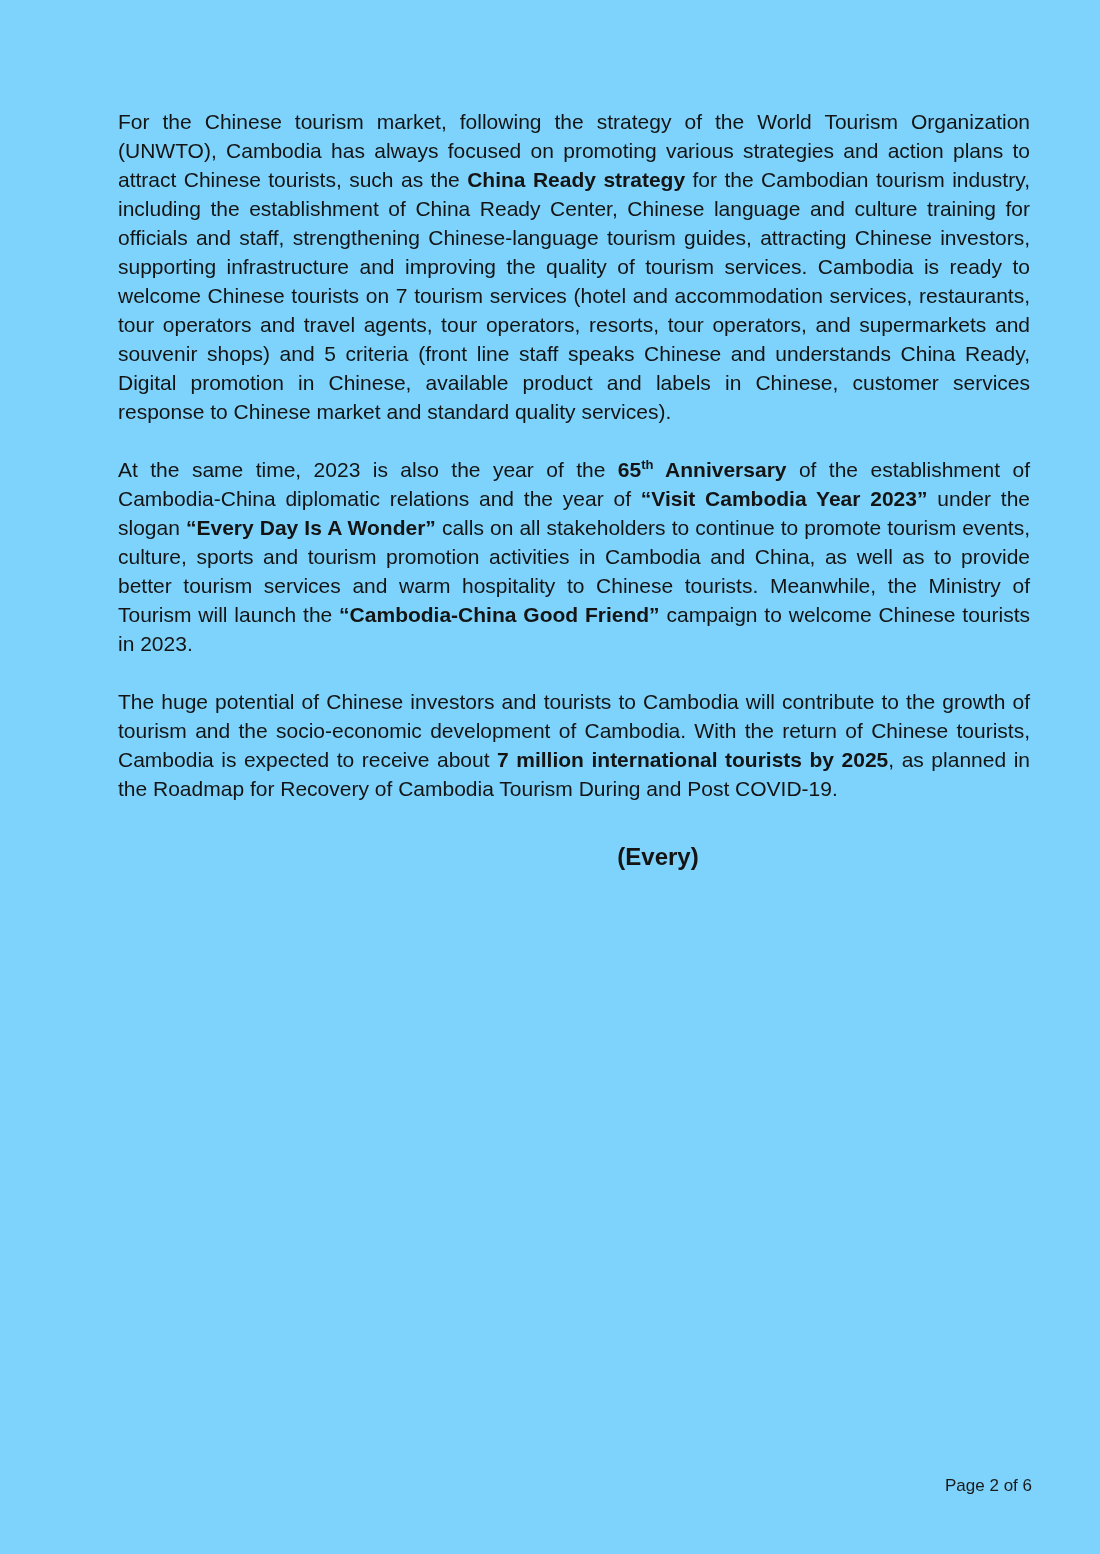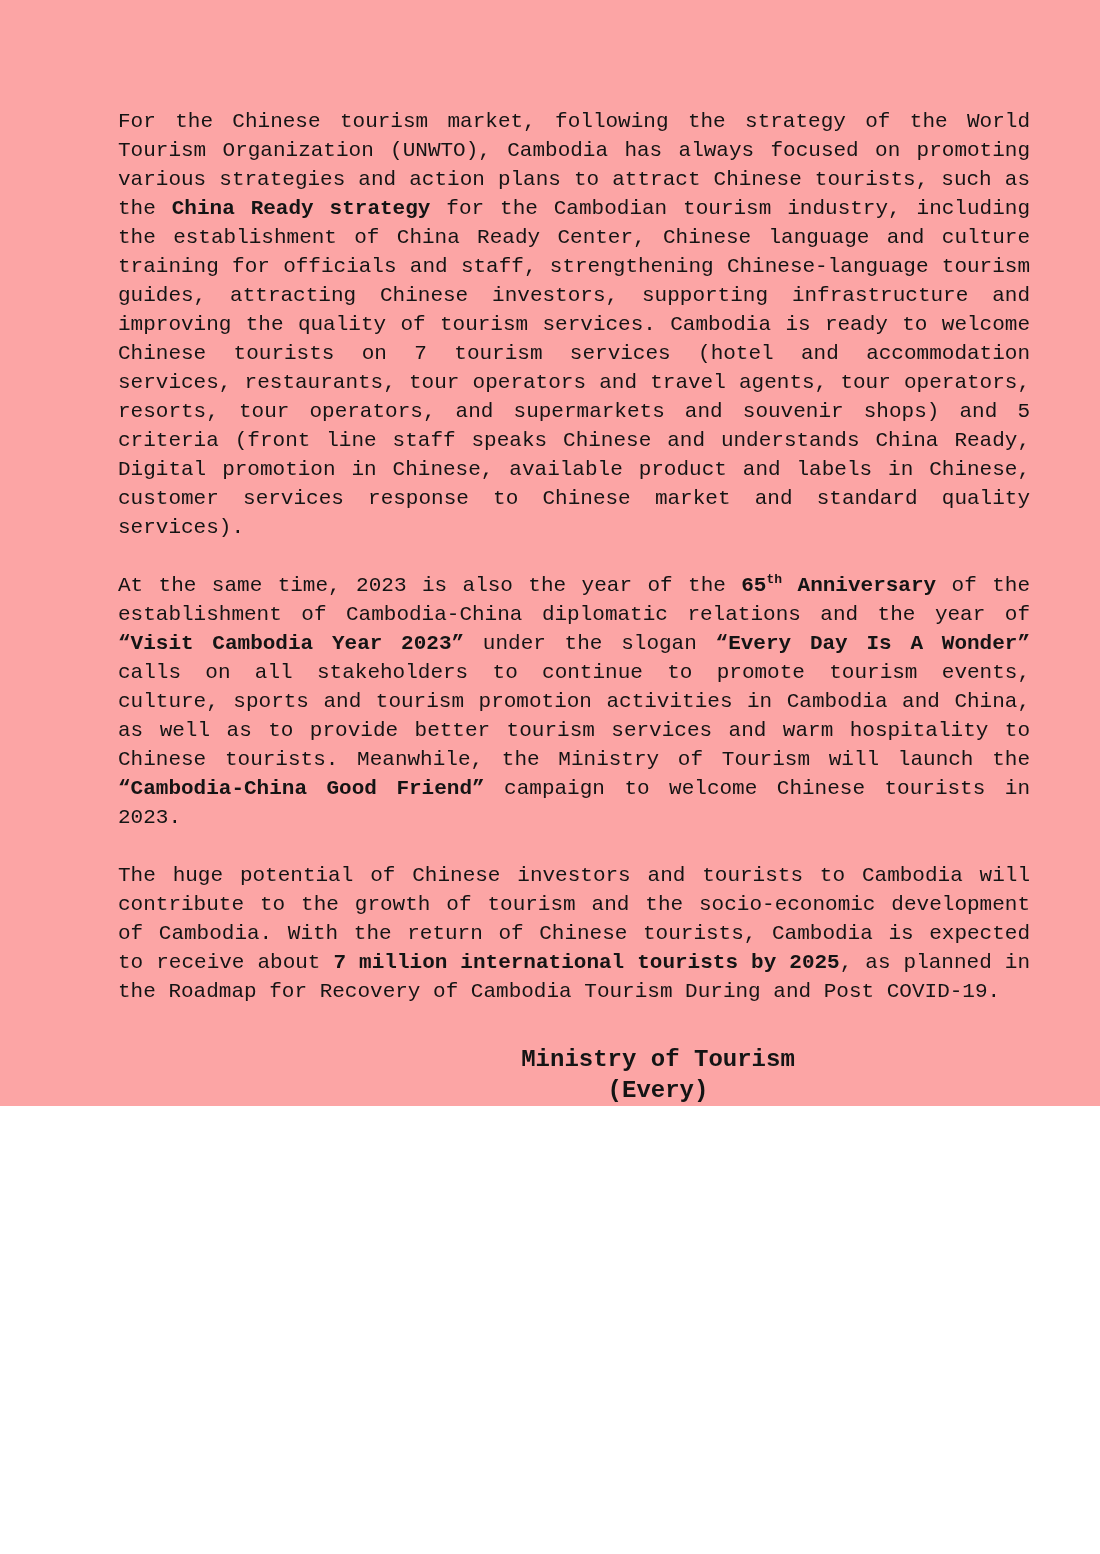--- a/index.html
+++ b/index.html
@@ -3,24 +3,24 @@
 <meta charset="utf-8">
 <style>
   html, body {
     margin: 0;
     padding: 0;
     background: #ffffff;
   }
   .page {
     position: relative;
     width: 1100px;
-    height: 1106px;
-    background: #fca5a5;
+    height: 1554px;
+    background: #7dd3fc;
     color: #141414;
-    font-family: Liberation Mono, monospace;
+    font-family: Liberation Sans, sans-serif;
     overflow: hidden;
   }
   .content {
     position: absolute;
     top: 107px;
     left: 118px;
     width: 912px;
   }
   p.para {
     margin: 0 0 29px 0;
@@ -57,20 +57,19 @@
 <body>
 
 <div class="page">
 
   <div class="content">
 
     <p class="para"><span>For the Chinese tourism market, following the strategy of the World Tourism Organization (UNWTO), Cambodia has always focused on promoting various strategies and action plans to attract Chinese tourists, such as the </span><span style="font-weight: bold;">China Ready strategy</span><span> for the Cambodian tourism industry, including the establishment of China Ready Center, Chinese language and culture training for officials and staff, strengthening Chinese-language tourism guides, attracting Chinese investors, supporting infrastructure and improving the quality of tourism services. Cambodia is ready to welcome Chinese tourists on 7 tourism services (hotel and accommodation services, restaurants, tour operators and travel agents, tour operators, resorts, tour operators, and supermarkets and souvenir shops) and 5 criteria (front line staff speaks Chinese and understands China Ready, Digital promotion in Chinese, available product and labels in Chinese, customer services response to Chinese market and standard quality services).</span></p>
       <p class="para"><span>At the same time, 2023 is also the year of the </span><span style="font-weight: bold;">65</span><sup class="sup" style="font-weight: bold;">th</sup><span style="font-weight: bold;"> Anniversary</span><span> of the establishment of Cambodia-China diplomatic relations and the year of </span><span style="font-weight: bold;">“Visit Cambodia Year 2023”</span><span> under the slogan </span><span style="font-weight: bold;">“Every Day Is A Wonder”</span><span> calls on all stakeholders to continue to promote tourism events, culture, sports and tourism promotion activities in Cambodia and China, as well as to provide better tourism services and warm hospitality to Chinese tourists. Meanwhile, the Ministry of Tourism will launch the </span><span style="font-weight: bold;">“Cambodia-China Good Friend”</span><span> campaign to welcome Chinese tourists in 2023.</span></p>
       <p class="para"><span>The huge potential of Chinese investors and tourists to Cambodia will contribute to the growth of tourism and the socio-economic development of Cambodia. With the return of Chinese tourists, Cambodia is expected to receive about </span><span style="font-weight: bold;">7 million international tourists by 2025</span><span>, as planned in the Roadmap for Recovery of Cambodia Tourism During and Post COVID-19.</span></p>
       <div class="signature">
-      <div>Ministry of Tourism</div>
       <div>(Every)</div>
     </div>
   </div>
 
   <div class="footer">Page 2 of 6</div>
 
 </div>
 
 </body></html>

